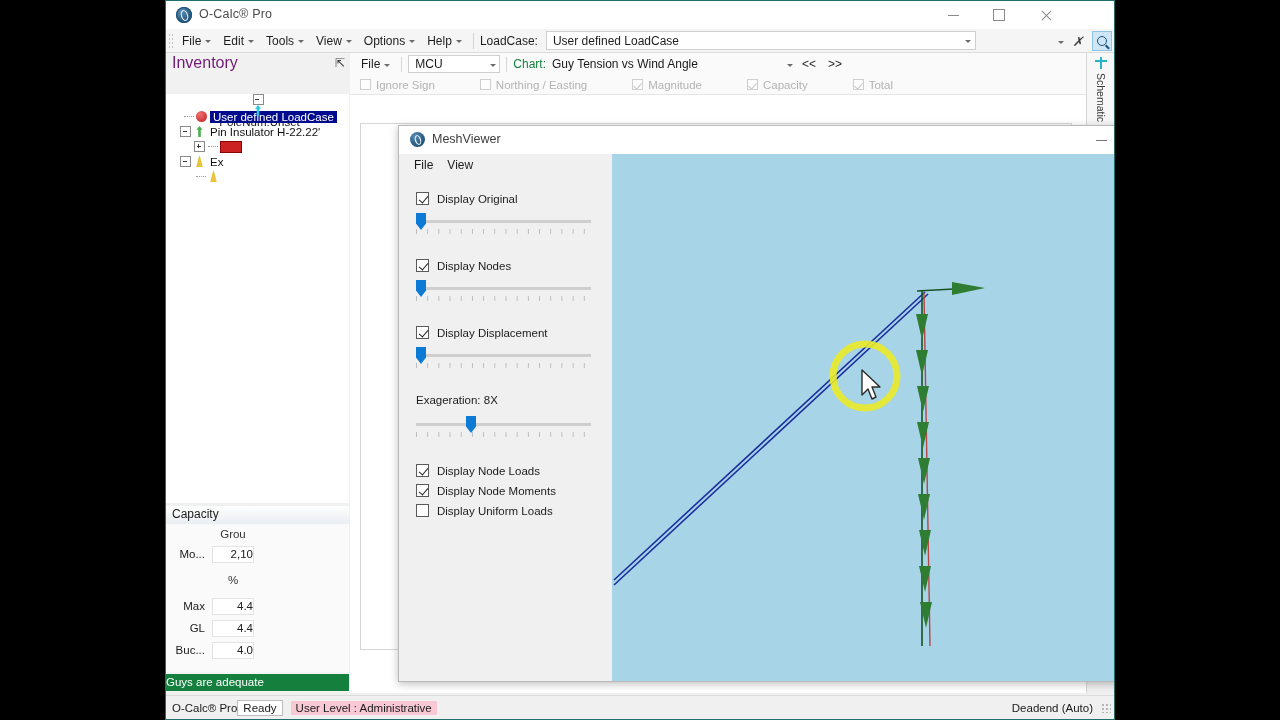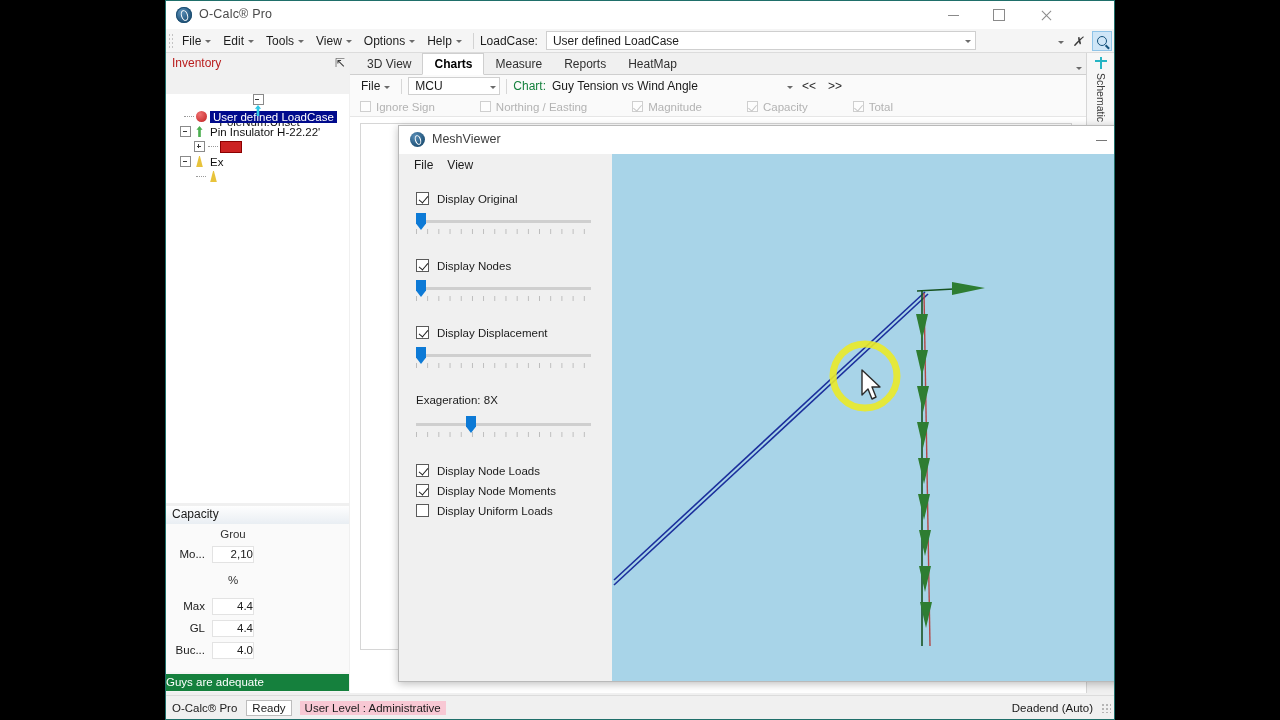--- a/index.html
+++ b/index.html
@@ -139,21 +139,21 @@
     position: absolute; left: 0; top: 52px;
     width: 183px; height: 450px;
     background: #f1f1f1;
     box-sizing: border-box;
   }
   #inventory-header {
     height: 19px; background: #f1f1f1;
     display: flex; align-items: center; justify-content: space-between;
     padding: 0 4px 0 6px; box-sizing: border-box;
   }
-  #inventory-header .t { font-size: 12px; color: #b91c1c; }
+  #inventory-header .t { font-size: 16px; color: #701a75; }
   #inventory-header .pin { font-size: 12px; color: #3a3a3a; }
   #inventory-toolbar {
     height: 22px; display: flex; align-items: center;
     gap: 3px; padding-left: 4px; box-sizing: border-box;
     border-bottom: 1px solid #e2e2e2;
   }
   .inv-tool { display: flex; align-items: center; gap: 2px; font-size: 11.5px; color: #1d1d1d; padding: 0 3px; }
   .ico-filter {
     width: 11px; height: 11px; position: relative;
   }
@@ -372,21 +372,21 @@
     position: absolute; left: 0; bottom: 0;
     width: 100%; height: 24px;
     background: #f0f0f0;
     border-top: 1px solid #dcdcdc;
     box-sizing: border-box;
     display: flex; align-items: center;
     font-size: 11.5px; color: #1a1a1a;
   }
   #status-app { padding-left: 6px; }
   #status-ready {
-    margin-left: 9px; padding: 1px 5px;
+    padding: 1px 5px;
     border: 1px solid #bdbdbd; background: #ffffff;
   }
   #status-user {
     margin-left: 8px; padding: 1px 5px;
     background: #f8c8d4; color: #1a1a1a;
   }
   #status-right { margin-left: auto; padding-right: 8px; color: #1a1a1a; }
   #status-grip {
     width: 10px; height: 10px; margin-right: 3px;
     background-image: radial-gradient(circle, #b5b5b5 1px, transparent 1px);
@@ -617,28 +617,20 @@
         </div>
         <div class="cap-row">
           <span class="cap-lbl">Buc...</span>
           <span class="cap-val">4.0</span>
         </div>
       </div>
       <div id="capacity-status">Guys are adequate</div>
     </div>
 
     <div id="main-area">
-      <div id="tabstrip">
-        <div class="tab"><span>3D View</span></div>
-        <div class="tab active"><span>Charts</span></div>
-        <div class="tab"><span>Measure</span></div>
-        <div class="tab"><span>Reports</span></div>
-        <div class="tab"><span>HeatMap</span></div>
-        <span class="strip-caret caret"></span>
-      </div>
 
       <div id="chart-toolbar1">
         <div class="menu-item">
           <span>File</span>
           <span class="caret"></span>
         </div>
         <div class="tb-sep"></div>
         <div class="combo" id="mcu-combo">
           <span>MCU</span>
           <span class="caret"></span>

